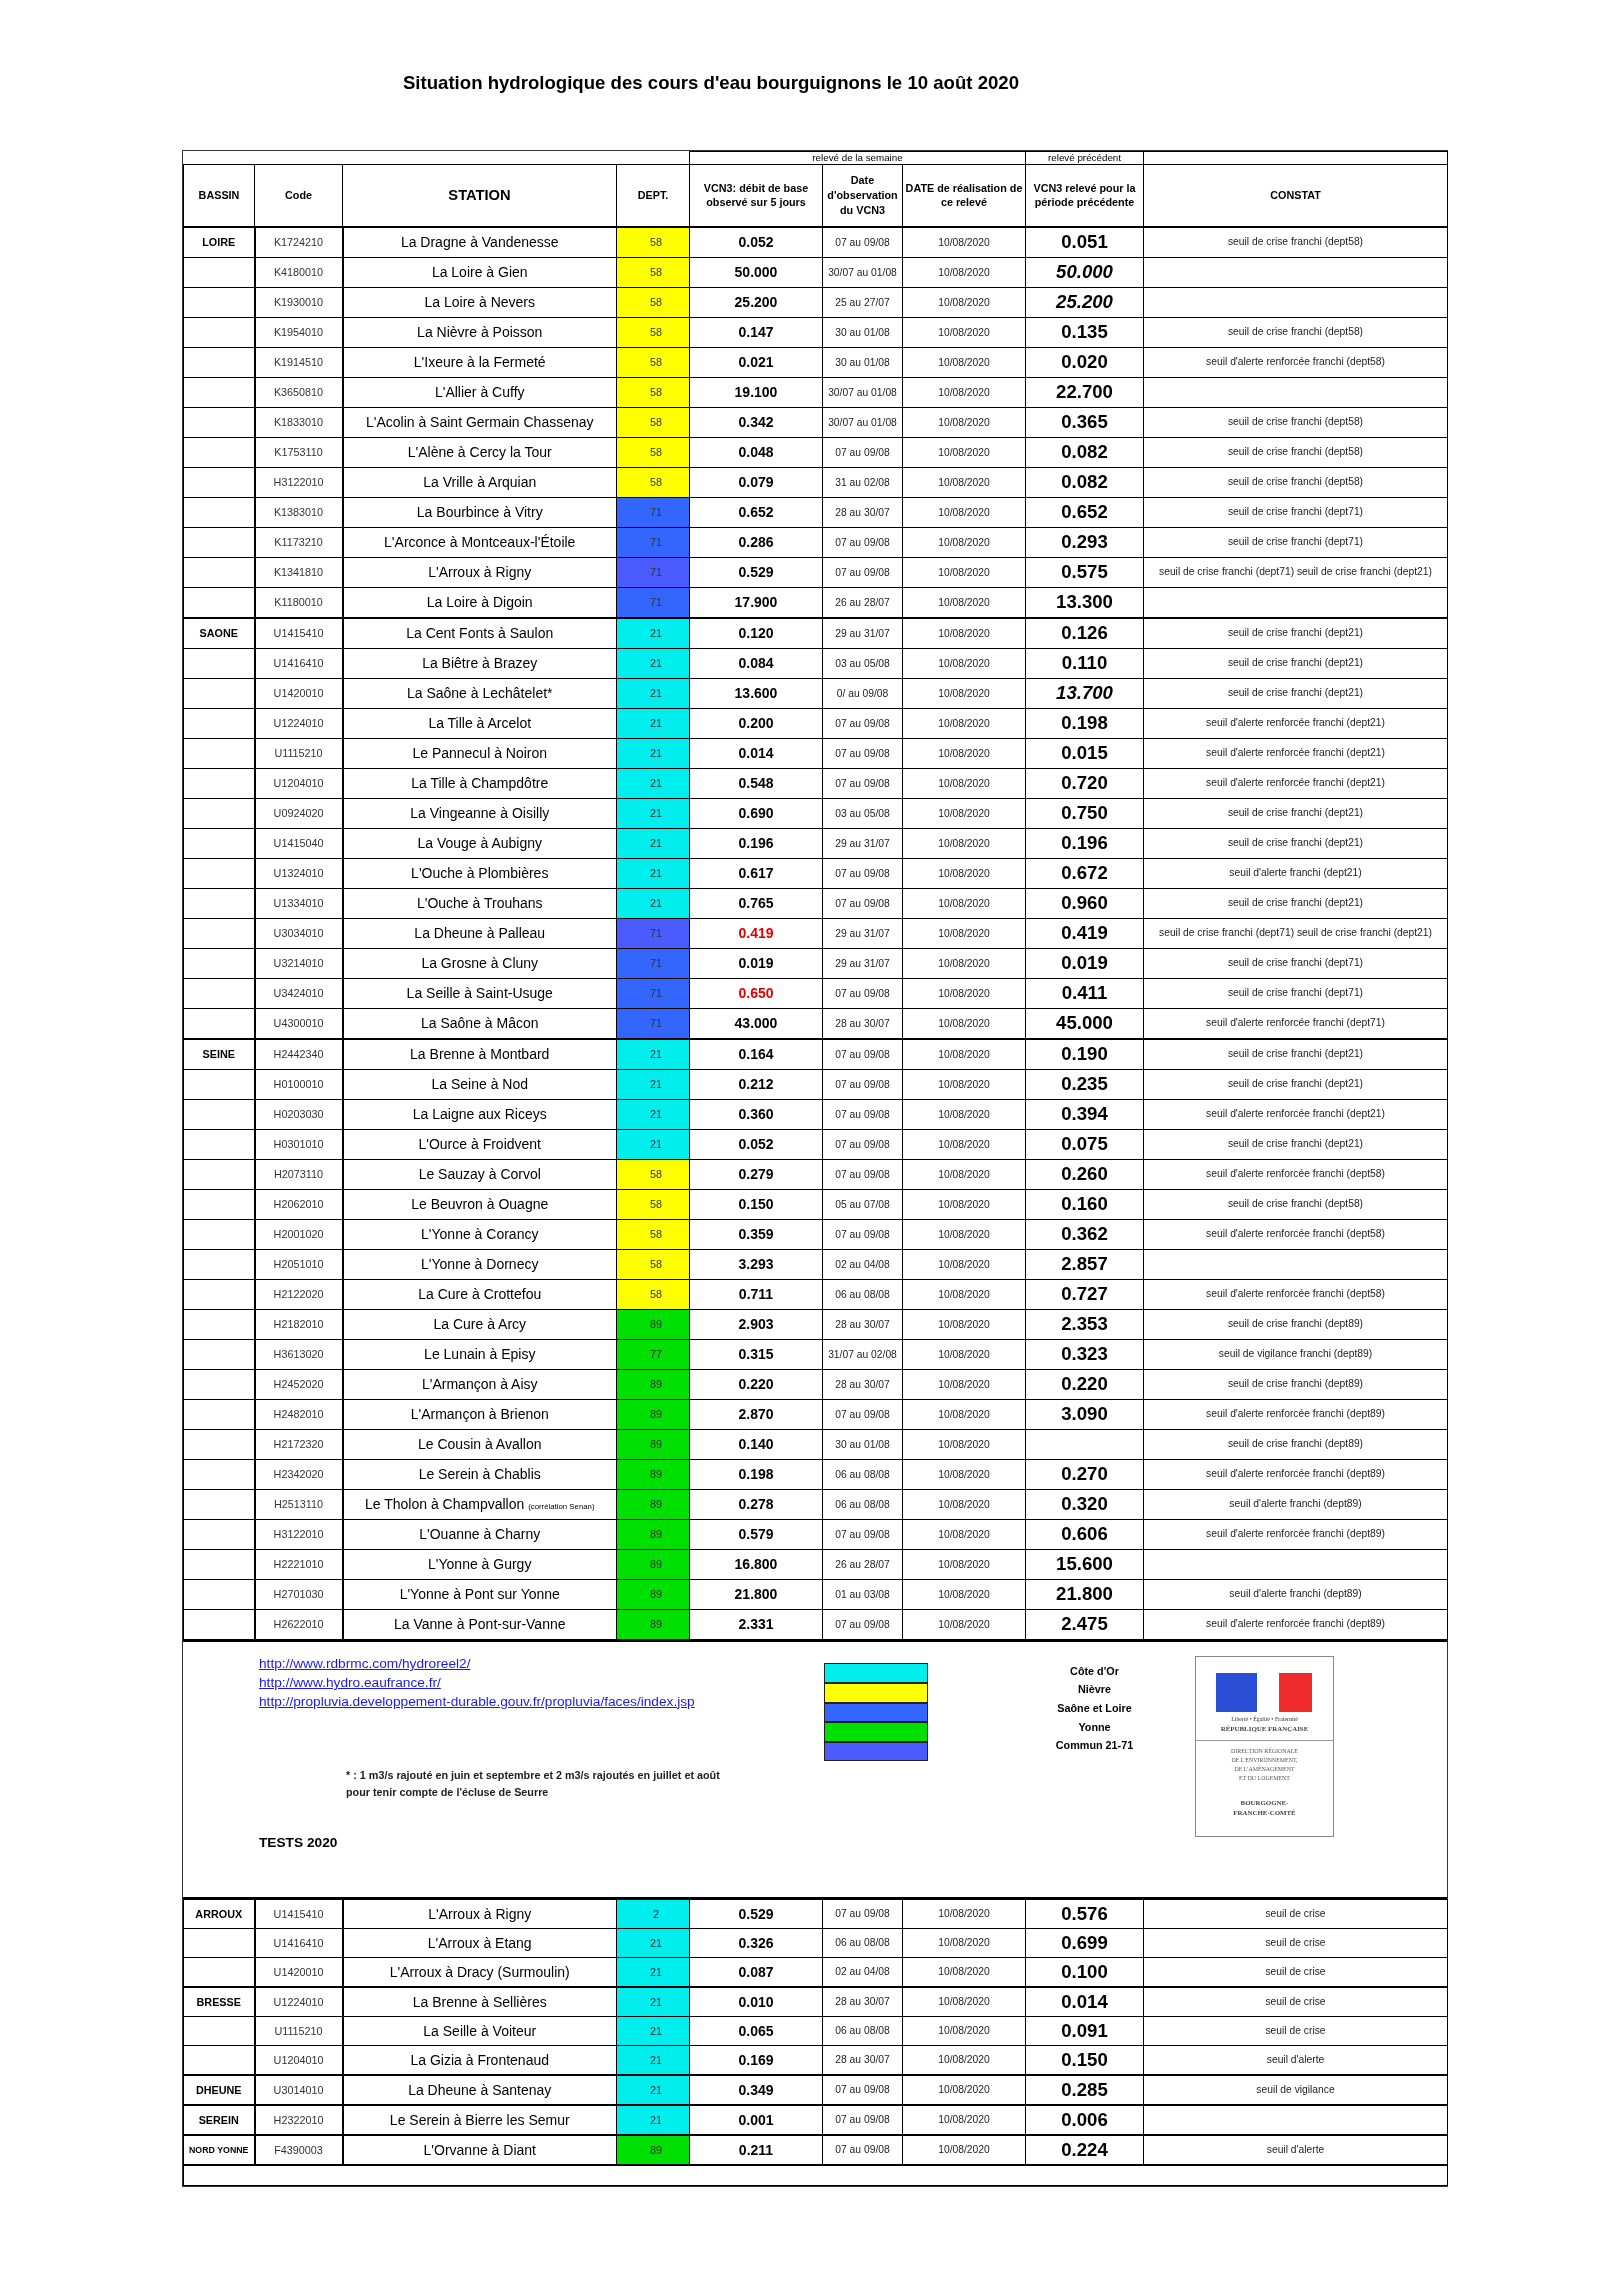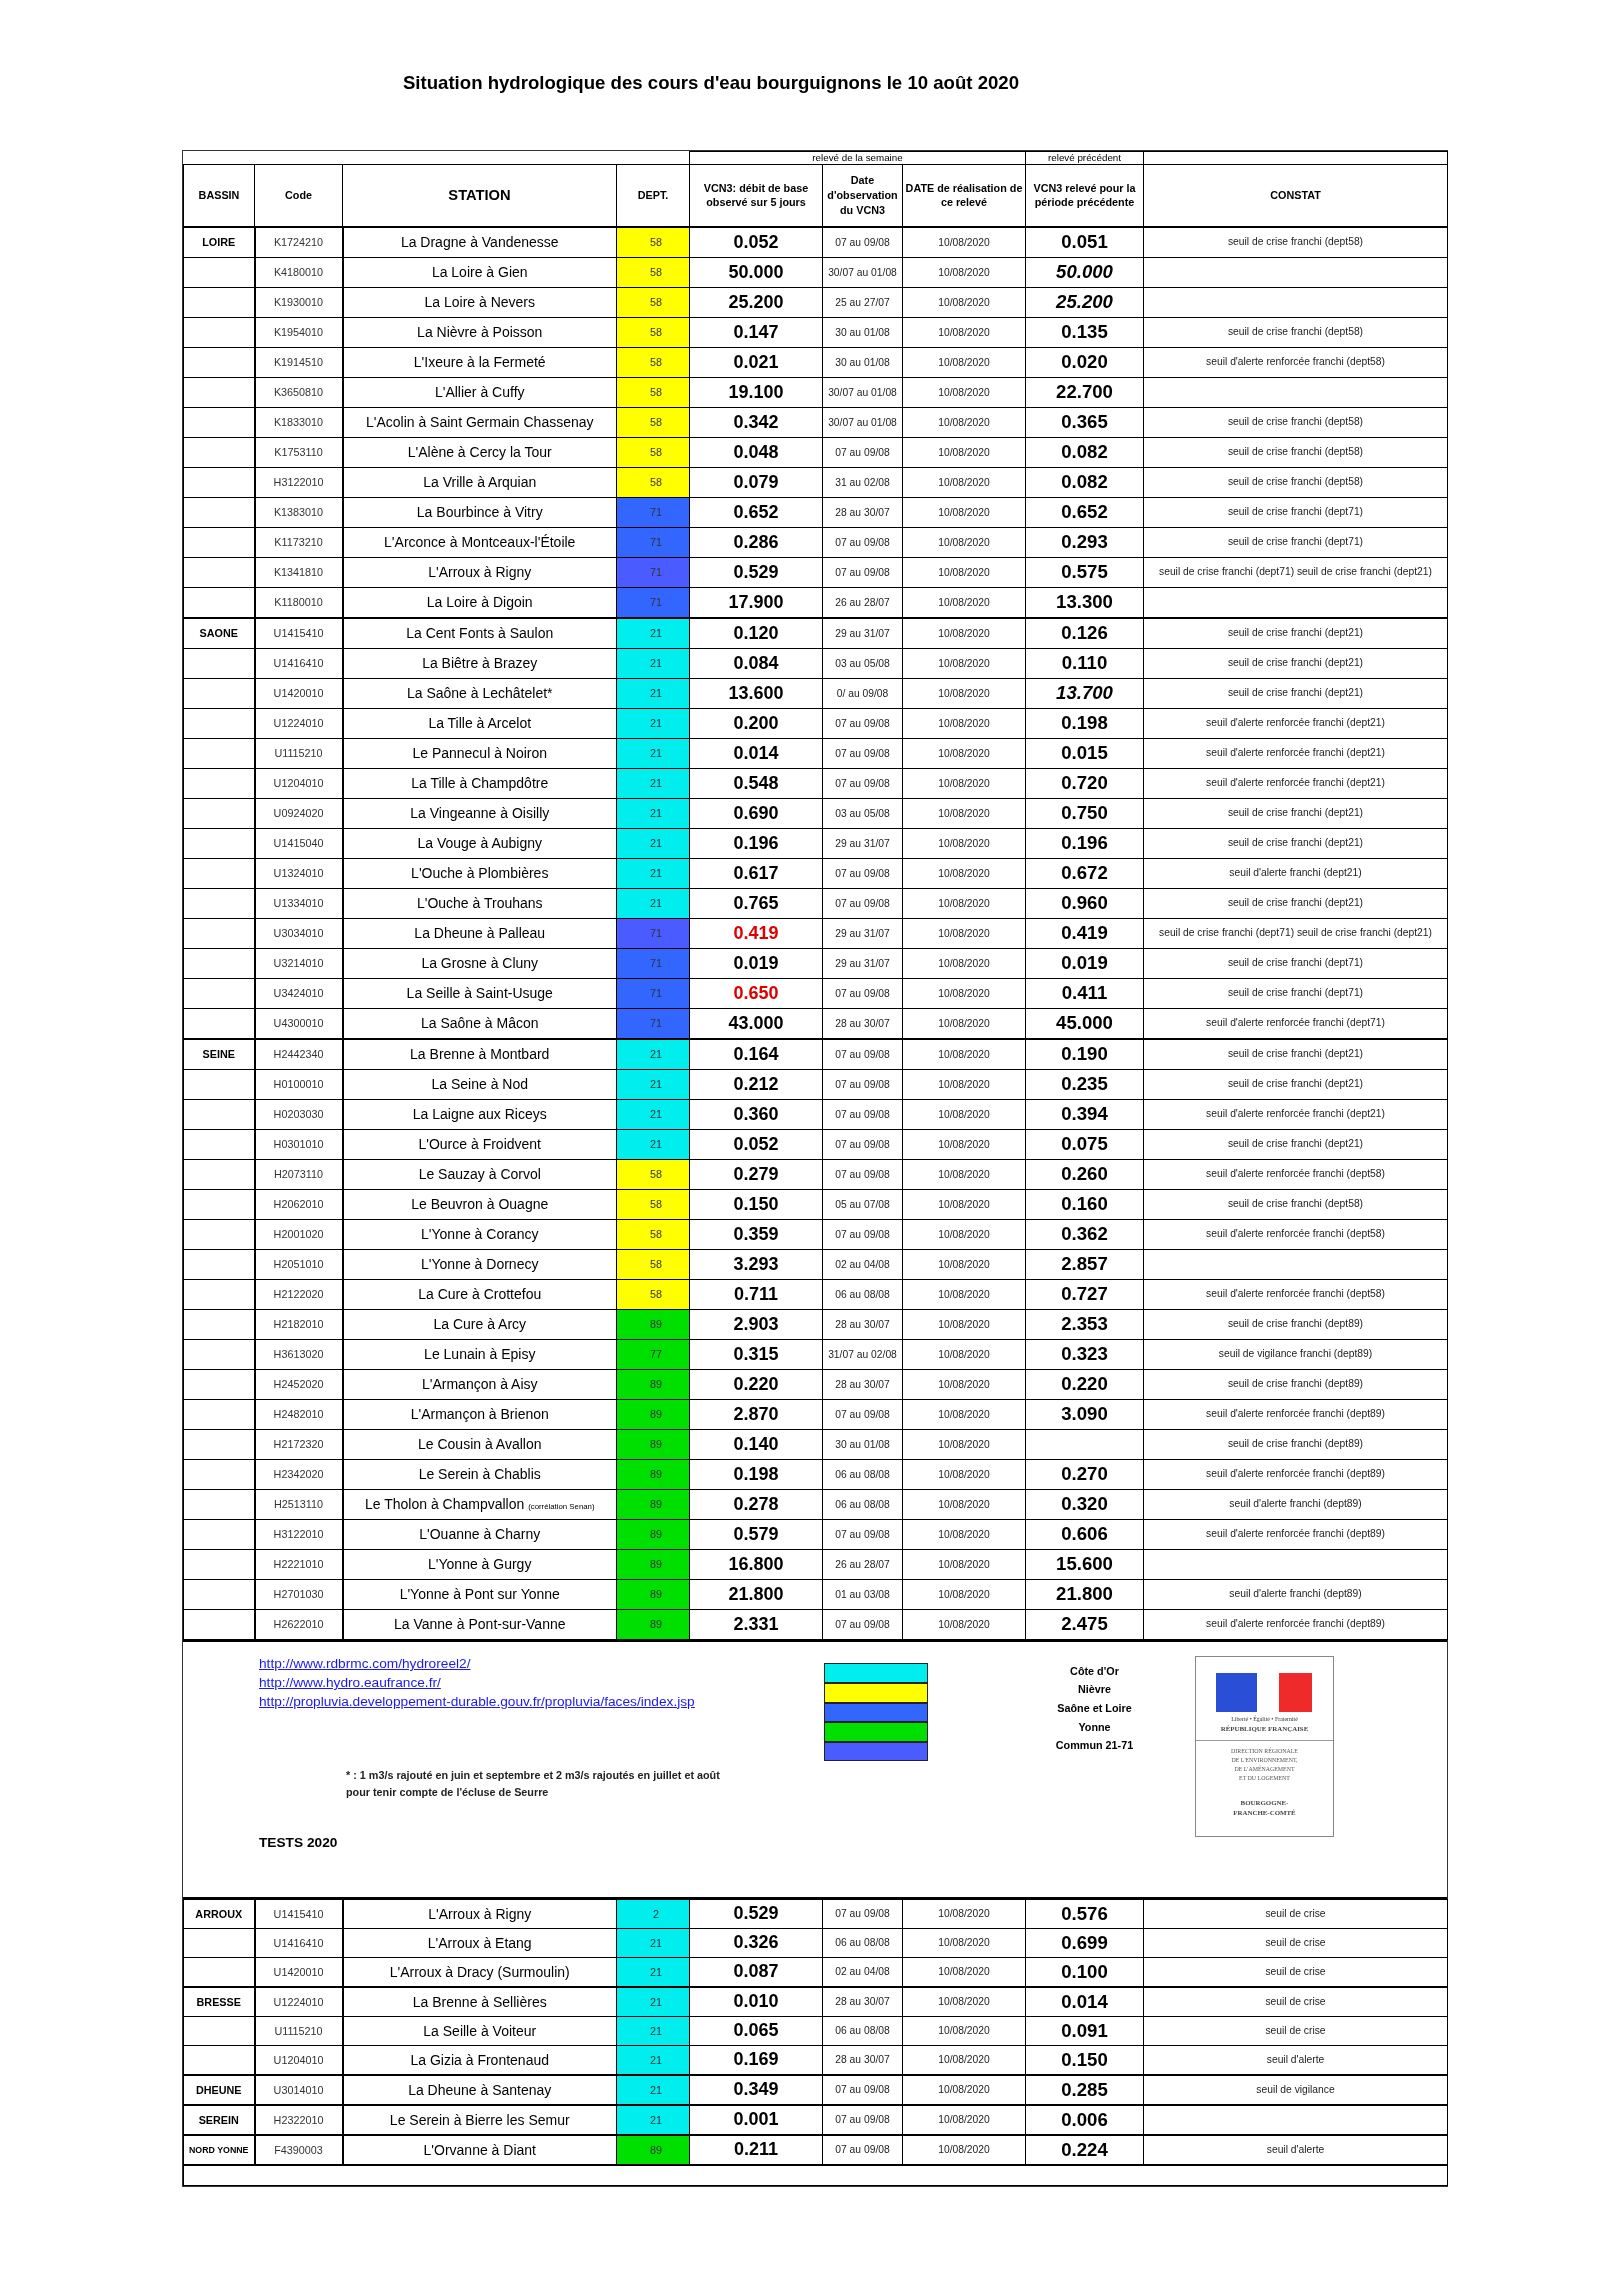--- a/index.html
+++ b/index.html
@@ -13,21 +13,21 @@
   col.c-dreal { width:123px; } col.c-prev { width:118px; } col.c-constat { width:304px; }
   tr.top td { height:11.8px; font-size:9.8px; font-weight:normal; }
   tr.top td.blank { border-top:none; }
   tr.hdr th { height:61px; font-size:10.8px; font-weight:bold; line-height:14.7px; border-bottom:2.9px solid #000; }
   tr.hdr th.station-h { font-size:14.7px; }
   tr.row td { height:29px; }
   td.bassin { font-size:10.8px; font-weight:bold; border-right:2px solid #000; }
   td.code { font-size:10.8px; color:#333; border-right:2px solid #000; }
   td.station { font-size:14px; }
   td.dept { font-size:10.8px; color:#333;padding-left:8px; }
-  td.vcn { font-size:18px; font-weight:bold; }
+  td.vcn { font-size:14px; font-weight:bold; }
   td.vcn.red { color:#e00000; }
   td.dobs, td.dreal { font-size:10.3px; color:#222; }
   td.prev { font-size:18.6px; font-weight:bold; }
   td.prev.ital { font-style:italic; }
   td.constat { font-size:10.3px; color:#222; line-height:11.8px; }
   tr.group-start td { border-top:2.9px solid #000; }
   .small { font-size:7.8px; }
   .footer { position:relative; height:255px; border-top:2.9px solid #000; border-bottom:2.9px solid #000; }
   .links { position:absolute; left:76px; top:13.7px; font-size:13.7px; line-height:18.6px; }
   .links a { color:#1a1aee; text-decoration:underline; display:block; }

